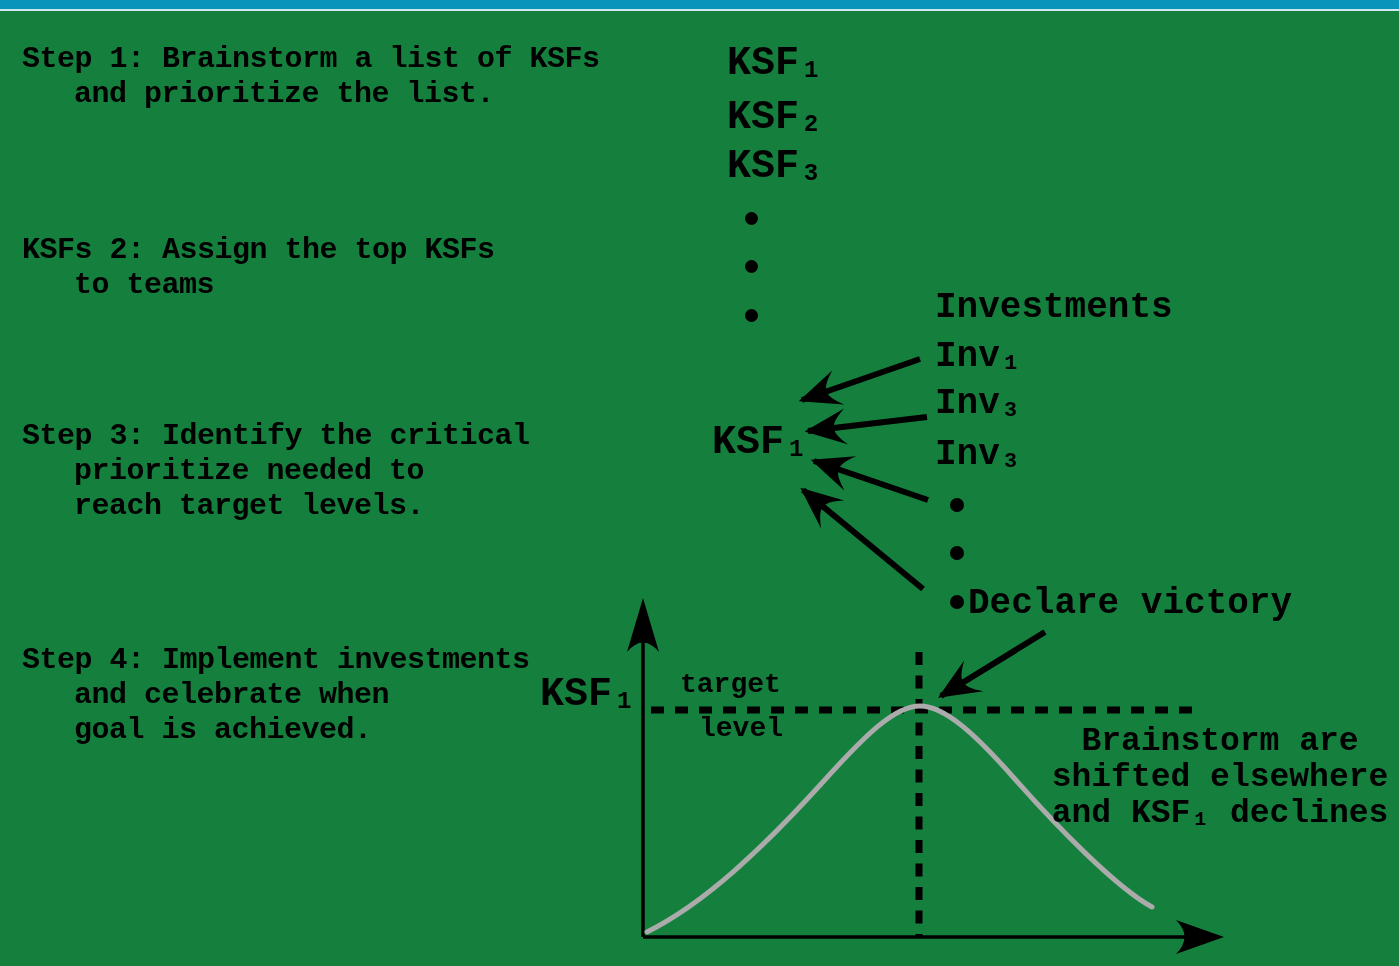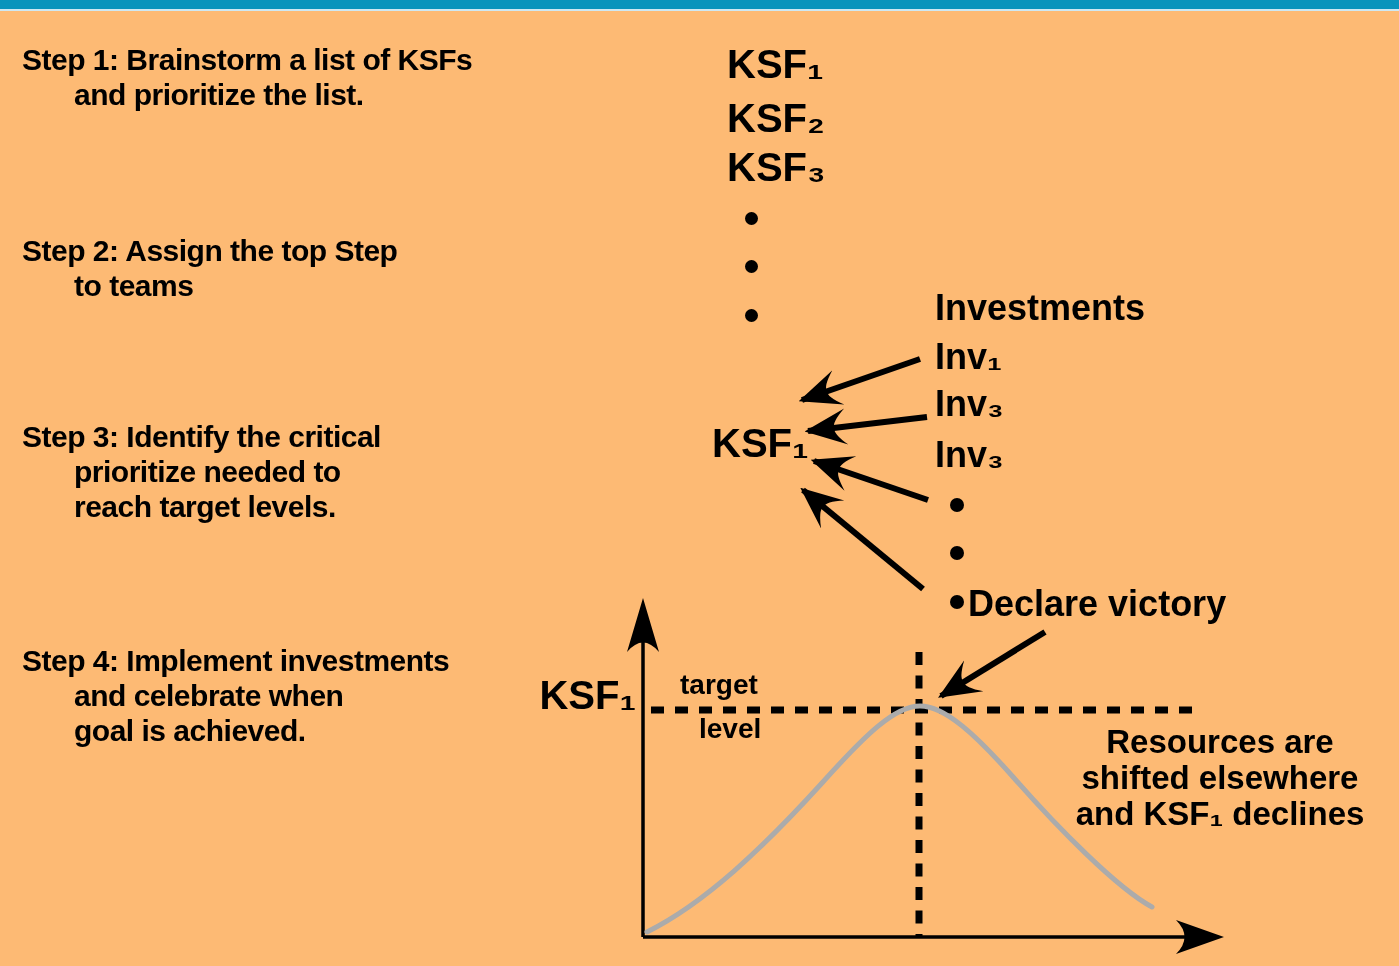--- a/index.html
+++ b/index.html
@@ -1,18 +1,18 @@
 <!DOCTYPE html>
 <html style="--accent: #0994bc; --accent-light: #cfe8f2; --curve: #ababab; --ink: #000000;"><head>
 <meta charset="utf-8">
 <style>
   html,body{margin:0;padding:0;background:#ffffff;}
   .canvas{
-    position:relative;width:1399px;height:966px;background:#fdba74;
-    font-family:Liberation Sans, sans-serif;color:var(--ink,#000);
+    position:relative;width:1399px;height:966px;background:#15803d;
+    font-family:Liberation Mono, monospace;color:var(--ink,#000);
     overflow:hidden;
   }
   .top-bar{
     position:absolute;left:0;top:0;width:1399px;height:9px;
     background:var(--accent,#0994bc);
     border-bottom:2px solid var(--accent-light,#cfe8f2);
   }
   .txt{position:absolute;font-weight:bold;white-space:nowrap;}
   .step{
     position:absolute;left:22px;font-size:30px;line-height:35px;
@@ -74,21 +74,21 @@
       <path class="arrow" d="M923 589 L803 490" marker-end="url(#ah)"></path>
     </g>
     <path class="arrow" d="M1045 632 L941 696" marker-end="url(#ah)"></path>
   </svg>
 
   <div class="step" style="top:42px">
     <div class="step-line">Step 1: Brainstorm a list of KSFs</div>
     <div class="step-line cont">and prioritize the list.</div>
   </div>
   <div class="step" style="top:233px">
-    <div class="step-line">Step 2: Assign the top Step</div>
+    <div class="step-line">KSFs 2: Assign the top KSFs</div>
     <div class="step-line cont">to teams</div>
   </div>
   <div class="step" style="top:419px">
     <div class="step-line">Step 3: Identify the critical</div>
     <div class="step-line cont">prioritize needed to</div>
     <div class="step-line cont">reach target levels.</div>
   </div>
   <div class="step" style="top:643px">
     <div class="step-line">Step 4: Implement investments</div>
     <div class="step-line cont">and celebrate when</div>
@@ -111,18 +111,18 @@
   <div class="dot d14" style="left:950px;top:595px"></div>
   <div class="txt inv" style="left:968px;top:584px">Declare victory</div>
 
   <div class="txt ksf" style="left:712px;top:420px">KSF₁</div>
 
   <div class="yaxis-label">KSF₁</div>
   <div class="txt small-label" style="left:680px;top:670px">target</div>
   <div class="txt small-label" style="left:699px;top:714px">level</div>
 
   <div class="resources">
-    <div>Resources are</div>
+    <div>Brainstorm are</div>
     <div>shifted elsewhere</div>
     <div>and KSF₁ declines</div>
   </div>
 
 </div>
 
 </body></html>

